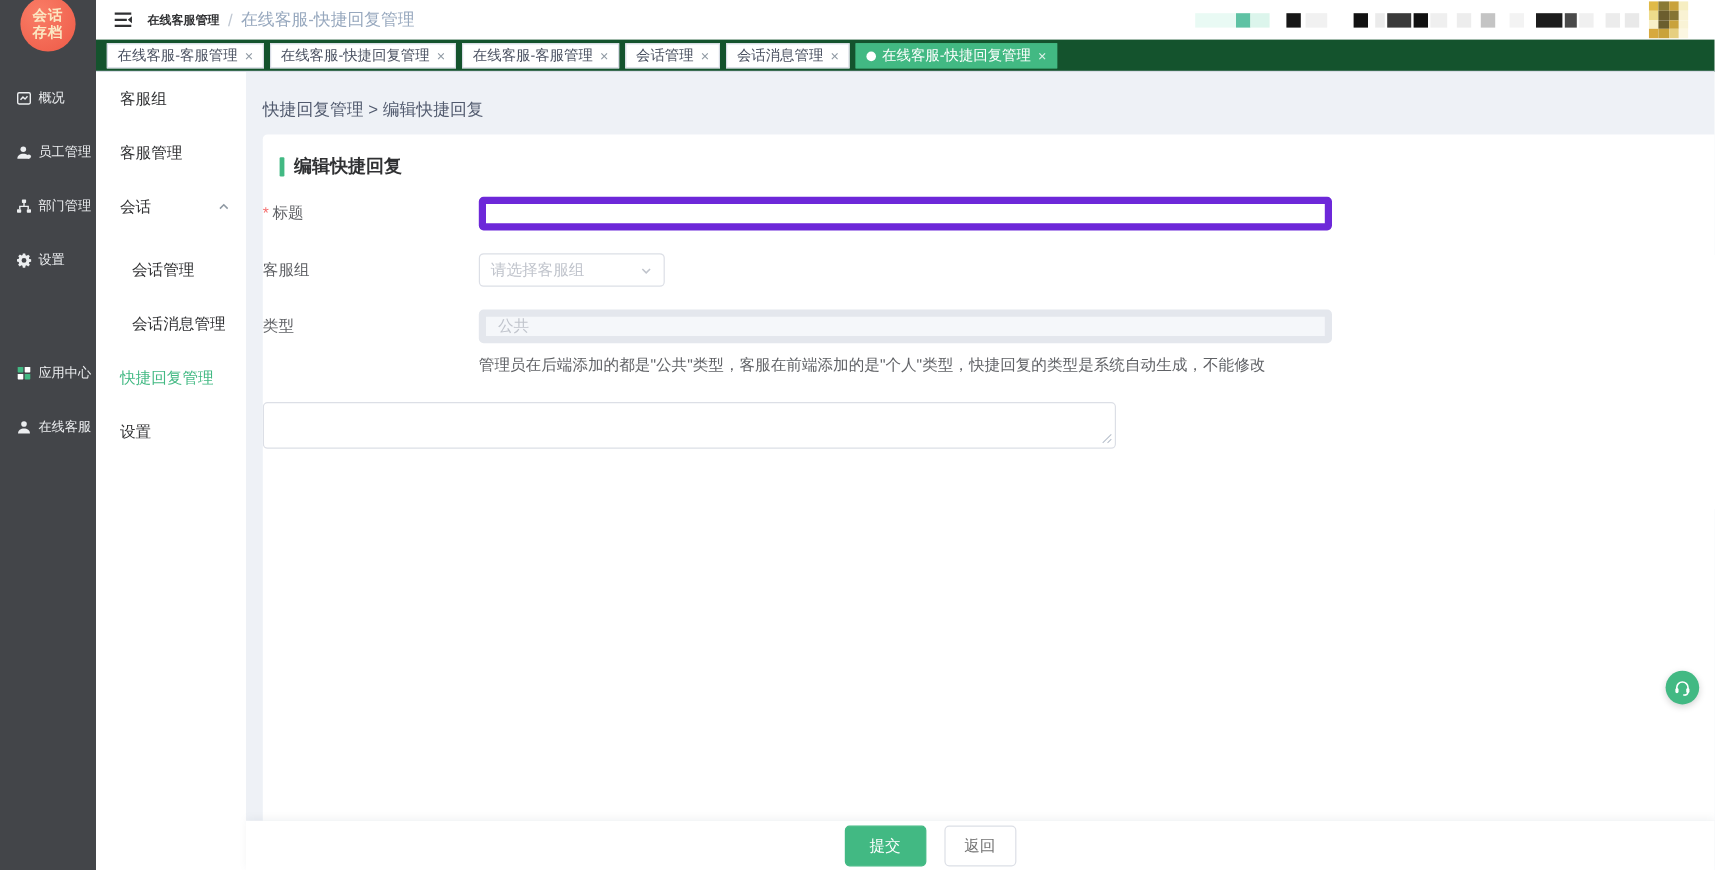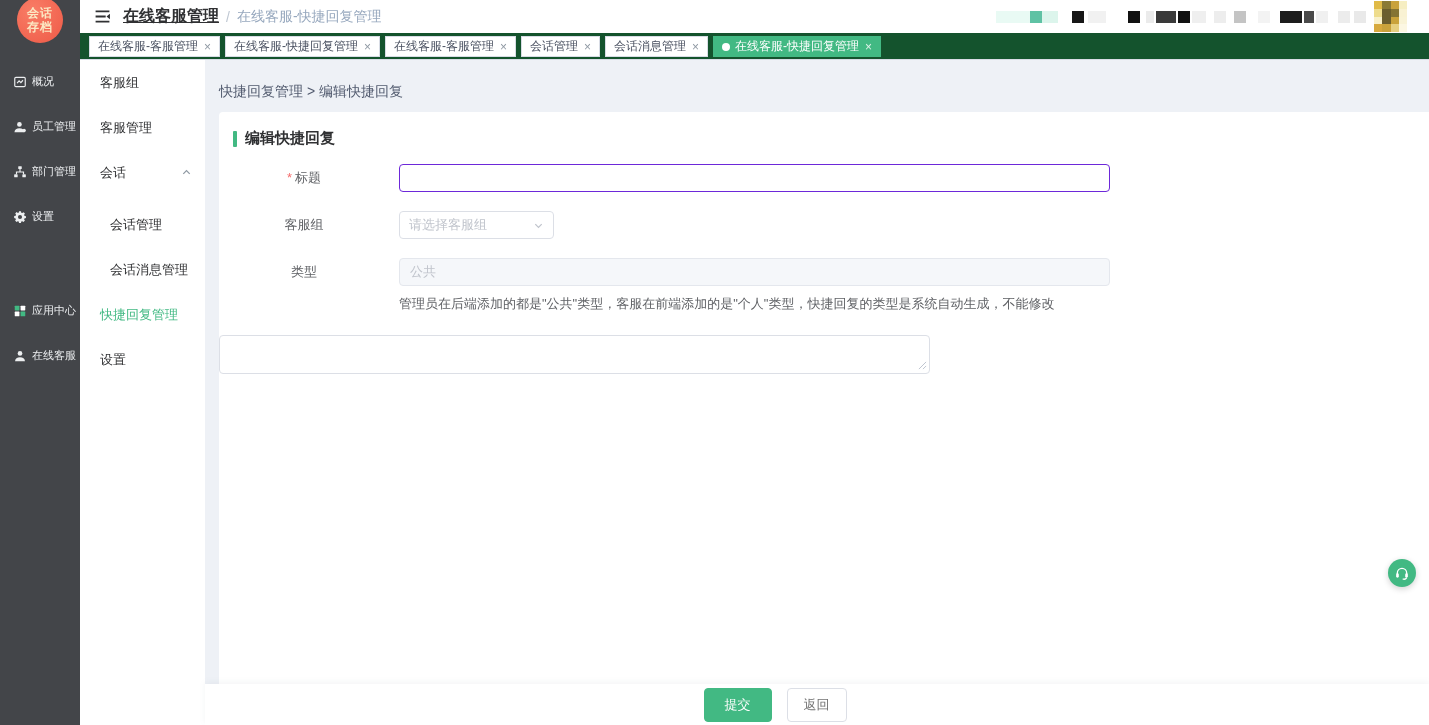--- a/index.html
+++ b/index.html
@@ -17,21 +17,21 @@
   .app-item { height:45px; display:flex; align-items:center; padding-left:13px; color:#eceef0;
               font-size:11px; cursor:pointer; }
   .app-item svg { width:14px; height:14px; margin-right:5px; flex:none; color:#eceef0; }
   .app-item.gap { margin-top:49px; }
 
   
   .header { position:absolute; left:80px; top:0; width:1349px; height:33px; background:#fff;
             display:flex; align-items:center; z-index:5; }
   .fold-btn { margin-left:14px; width:17px; height:17px; color:#303133; cursor:pointer; }
   .fold-btn svg { width:17px; height:17px; }
-  .header-title { margin-left:12px; font-size:16px; font-weight:bold; color:#303133;text-decoration:underline; }
+  .header-title { margin-left:12px; font-size:10px; font-weight:bold; color:#303133; }
   .header-sep { margin:0 7px; color:#bfc7d2; font-size:14px; }
   .header-sub { color:#97a8be; font-size:14px; }
   .header-right { margin-left:auto; margin-right:22px; display:flex; align-items:center; }
   .mosaic { display:flex; align-items:center; }
   .mblock { display:inline-block; height:12px; flex:none; }
   .avatar { width:33px; height:31px; margin-left:8px; display:grid; cursor:pointer;
             grid-template-columns:repeat(4,1fr); grid-template-rows:repeat(4,1fr); overflow:hidden; }
 
   
   .tags-bar { position:absolute; left:80px; top:33px; width:1349px; height:27px; background:#14532d;
@@ -55,23 +55,23 @@
   .sub-item .chev { position:absolute; right:13px; top:17px; width:11px; height:11px; color:#8f99a3; }
 
   
   .content { position:absolute; left:205px; top:60px; width:1224px; height:665px; background:#eef1f6; }
   .crumb { position:absolute; left:14px; top:23px; font-size:14px; color:#515a6e; }
   .card { position:absolute; left:14px; top:52px; right:0; bottom:41px; background:#fff; border-radius:4px 0 0 0; overflow:hidden; }
   .card-title { margin:17px 0 0 14px; display:flex; align-items:center; font-size:15px; font-weight:bold; color:#303133; }
   .title-bar { width:4px; height:16px; background:#42b983; border-radius:1px; margin-right:8px; }
   .form { margin-top:16px; }
   .frow { display:flex; margin-bottom:19px; }
-  .label-col { width:180px; flex:none; text-align:center; padding-right:10px; font-size:13px; color:#606266; line-height:28px; }
+  .label-col { width:180px; flex:none; text-align:left; padding-right:10px; font-size:13px; color:#606266; line-height:28px; }
   .req { color:#f56c6c; margin-right:3px; }
-  .inp { width:711px; height:28px; border:1px solid #6d28d9; border-radius:4px; background:#fff;
+  .inp { width:711px; height:28px; border:6px solid #6d28d9; border-radius:4px; background:#fff;
          font-size:13px; color:#606266; padding:0 10px; outline:none; font-family:inherit; }
   .sel { width:155px; height:28px; border:1px solid #dcdfe6; border-radius:4px; background:#fff;
          display:flex; align-items:center; justify-content:space-between; padding:0 9px;
          font-size:13px; color:#c0c4cc; cursor:pointer; }
   .sel .chev-dn { width:11px; height:11px; color:#c0c4cc; }
   .inp.disabled { background:#f5f7fa; border-color:#e4e7ed; color:#c0c4cc; display:flex; align-items:center; cursor:not-allowed; }
   .hint { margin:-11px 0 21px 180px; font-size:13px; color:#606266; line-height:20px; }
   .ta-wrap { position:relative; width:711px; }
   .txt { width:711px; height:39px; border:1px solid #dcdfe6; border-radius:4px; resize:none; outline:none;
          font-size:13px; color:#606266; padding:5px 10px; font-family:inherit; display:block; }

